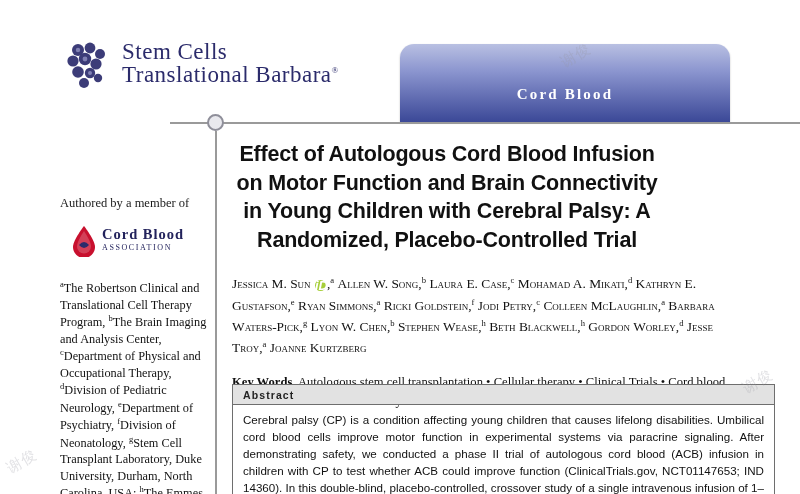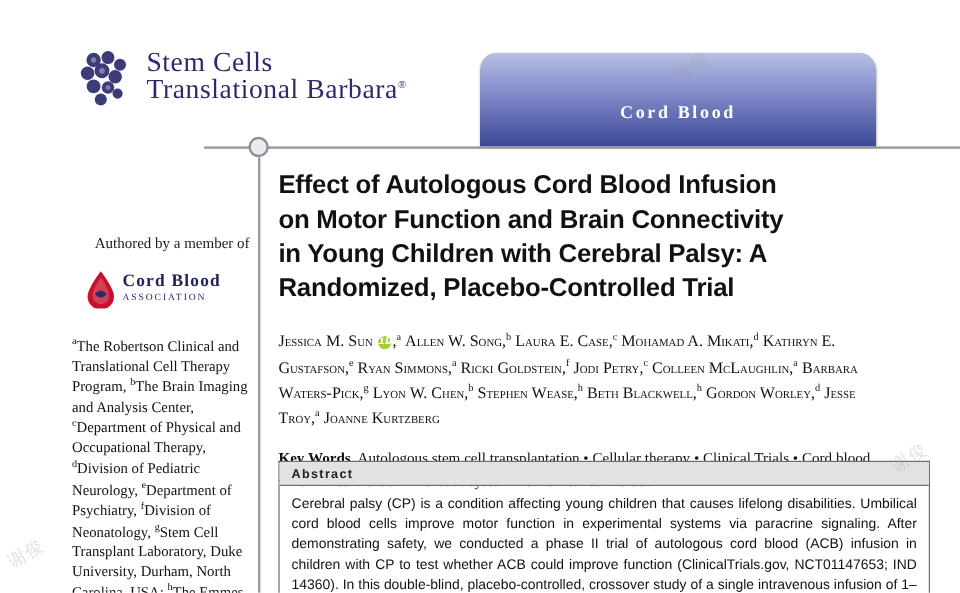--- a/index.html
+++ b/index.html
@@ -117,21 +117,21 @@
   
   .left-col {
     position: absolute;
     left: 60px;
     top: 196px;
     width: 148px;
   }
   .authored-by {
     font-family: "Liberation Serif", serif;
     font-size: 12.5px;
-    text-align: right;
+    text-align: left;
     color: #1a1a1a;
     margin-bottom: 10px;
   }
   .cb-logo {
     width: 132px;
     margin: 0 auto 14px auto;
     display: block;
     position: relative;
     height: 44px;
   }
@@ -183,20 +183,21 @@
   }
   .paper-title {
     font-family: "Liberation Sans", sans-serif;
     font-size: 21.5px;
     font-weight: bold;
     line-height: 1.33;
     color: #111;
     letter-spacing: -0.2px;
     margin: 0 0 20px 0;
     width: 430px;
+    text-align: center;
   }
   .authors {
     font-family: "Liberation Serif", serif;
     font-size: 13.4px;
     line-height: 1.55;
     color: #111;
     width: 500px;
     margin-bottom: 14px;
   }
   .authors .sc {
@@ -206,22 +207,22 @@
     font-size: 8.6px;
     vertical-align: super;
   }
   .orcid {
     display: inline-block;
     width: 11px;
     height: 11px;
     border-radius: 50%;
     background: #a6ce39;
     color: #fff;
-    font-size: 10px;
-    font-family: Liberation Mono, monospace;
+    font-size: 13px;
+    font-family: Liberation Sans, sans-serif;
     font-style: italic;
     font-weight: bold;
     text-align: left;
     line-height: 11px;
     vertical-align: middle;
     margin: 0 1px;
   }
   .keywords {
     font-family: "Liberation Serif", serif;
     font-size: 12.6px;

